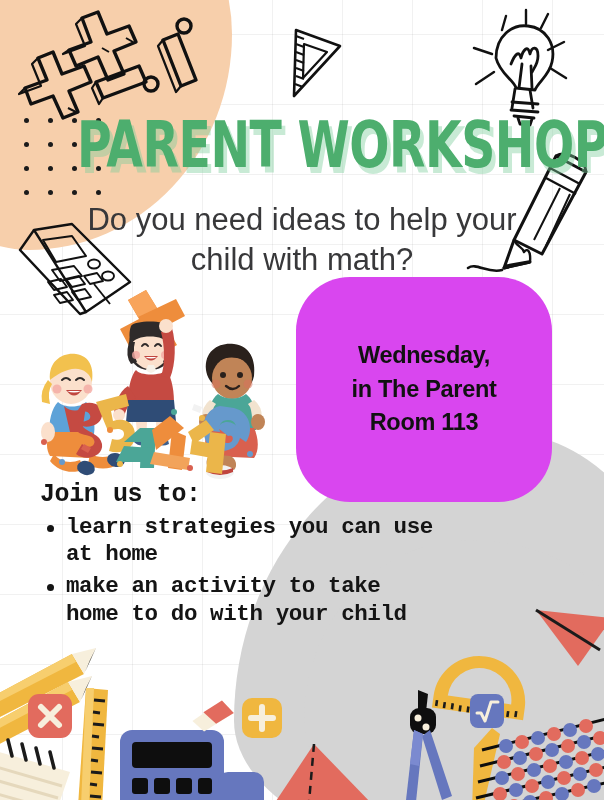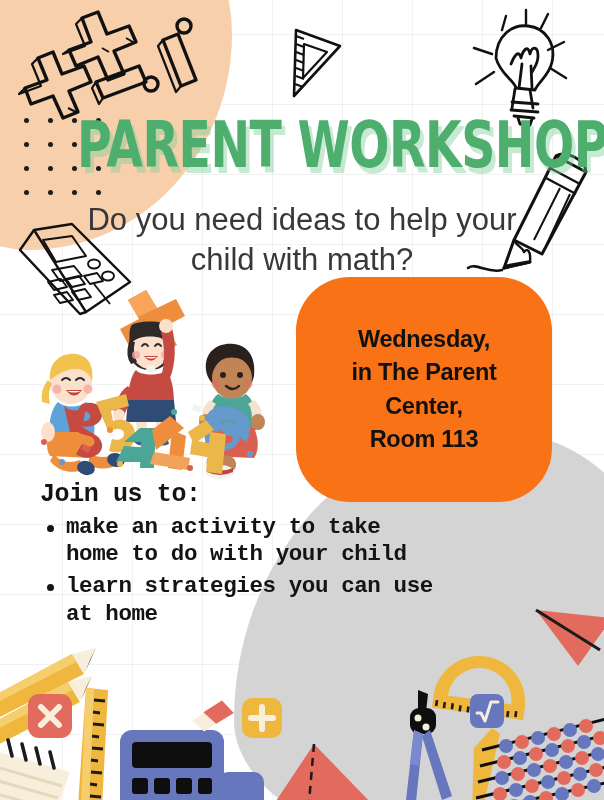--- a/index.html
+++ b/index.html
@@ -92,21 +92,21 @@
     line-height:1.28;
     color:#38383A;
     font-weight:400;
     z-index:6;
   }
 
   
   .date-card {
     position:absolute; left:296px; top:277px;
     width:256px; height:225px;
-    background:#f97316;
+    background:#d946ef;
     border-radius:54px;
     z-index:5;
     display:flex; flex-direction:column;
     align-items:center; justify-content:center;
   }
   .date-card .line {
     font-weight:700;
     font-size:23.5px;
     line-height:1.42;
     color:#111111;
@@ -259,21 +259,20 @@
   </div>
 
   <div class="title-wrap">
     <span class="title">PARENT WORKSHOP</span>
   </div>
   <div class="subtitle">Do you need ideas to help your child with math?</div>
 
   <div class="date-card">
     <div class="line">Wednesday,</div>
     <div class="line">in The Parent</div>
-    <div class="line">Center,</div>
     <div class="line">Room 113</div>
   </div>
 
   <div class="kids">
     <svg viewBox="0 0 252 200">
 
       <g>
         <path d="M104 18 l18 -10 l11 18 l19 -9 l9 17 l-19 10 l11 19 l-18 10 l-11 -19 l-19 10 l-9 -17 l19 -10 Z" fill="#EE8D3C"></path>
         <path d="M104 18 l18 -10 l11 18 l-19 9 Z" fill="#F8A45B"></path>
       </g>
@@ -369,22 +368,22 @@
         <circle cx="178" cy="136" r="3" fill="#EBB64A"></circle>
         <path d="M170 122 l8 3 l-2 6 l-8 -3 Z" fill="#F2F2F2"></path>
         <path d="M60 162 l7 4 l-3 5 l-7 -4 Z" fill="#D9604F"></path>
       </g>
     </svg>
   </div>
 
   <div class="join-block">
     <div class="join-title">Join us to:</div>
     <ul class="join-list">
+      <li>learn strategies you can use at home</li>
       <li>make an activity to take home to do with your child</li>
-      <li>learn strategies you can use at home</li>
     </ul>
   </div>
 
   <div class="obj o-pencil-a">
     <svg viewBox="0 0 120 70">
       <path d="M0 52 L86 6 L98 26 L12 70 Z" fill="#F0B73F"></path>
       <path d="M0 52 L86 6 L90 14 L4 58 Z" fill="#F7CE6E"></path>
       <path d="M86 6 L110 0 L98 26 Z" fill="#F7EFDC"></path>
       <path d="M104 12 L110 0 L99 24 Z" fill="#1b1b1b"></path>
     </svg>

